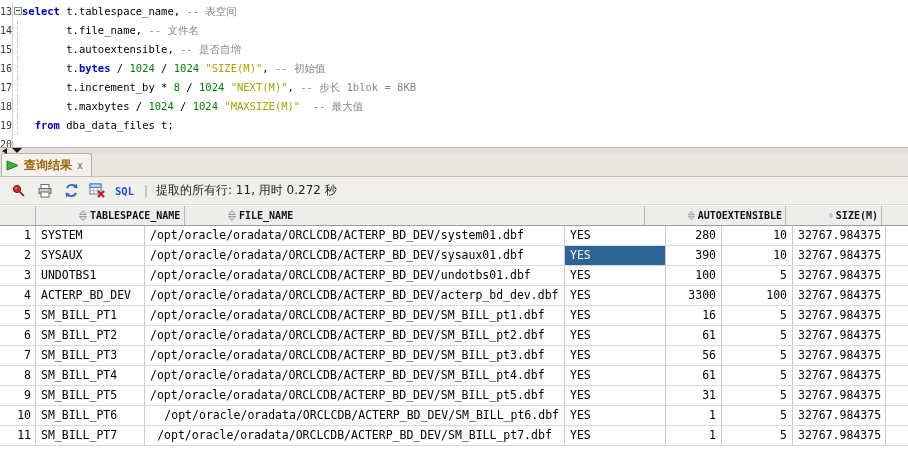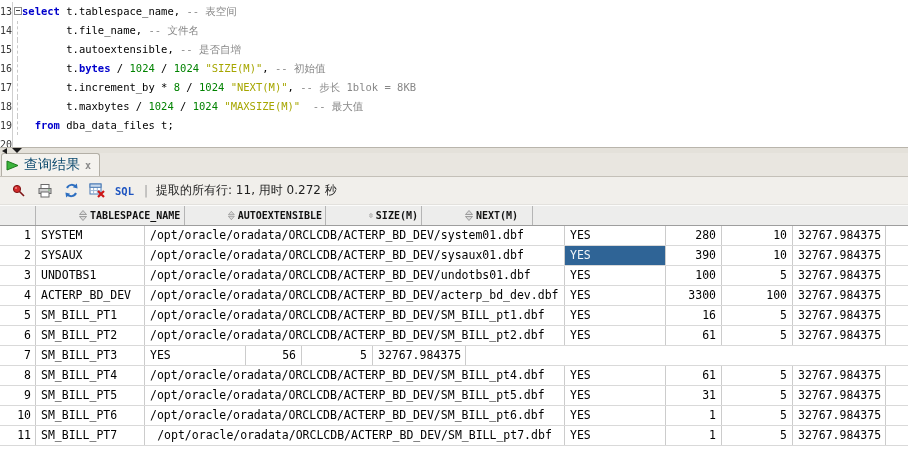--- a/index.html
+++ b/index.html
@@ -29,21 +29,21 @@
   .splitter { height:6px; background:#e4e1da; border-top:1px solid #b9b5ac; position:relative; }
   .spl-tri { position:absolute; top:0; width:0; height:0; }
   .spl-left { left:2px; border-top:3px solid transparent; border-bottom:3px solid transparent; border-right:5px solid #1a1a1a; }
   .spl-down { left:12px; border-left:5px solid transparent; border-right:5px solid transparent; border-top:5px solid #1a1a1a; }
 
   
   .tabbar { height:24px; background:#e9e6e0; border-bottom:1px solid #c4c0b8; display:flex; align-items:flex-end; }
   .tab { height:23px; background:#f4f2ee; border:1px solid #b3afa6; border-bottom:none;
          border-radius:3px 3px 0 0; display:flex; align-items:center; gap:5px; padding:0 8px 0 4px;
          margin-left:1px; }
-  .tab-label { font-size:14px; color:#0c4a6e; }
+  .tab-label { font-size:12px; color:#a16207;font-weight:bold; }
   .tab-close { color:#8a8a8a; font-size:10px; font-weight:bold; font-family:"DejaVu Sans Mono",monospace; cursor:default; }
 
   
   .toolbar { height:28px; background:#f1efeb; display:flex; align-items:center; padding-left:9px; gap:6px;
              border-bottom:1px solid #e3e1dd; }
   .tbtn { width:20px; height:20px; display:flex; align-items:center; justify-content:center; }
   .sql-label { color:#1d54c0; font-weight:bold; font-size:10.5px;
                font-family:"DejaVu Sans Mono","Liberation Mono",monospace; margin:0 2px; }
   .tb-sep { color:#9a9a9a; font-size:12px; margin:0 2px; }
   .status { font-size:12px; color:#1f1f1f; }
@@ -135,20 +135,27 @@
   <div class="grid">
     <div class="grid-header">
         <div class="hcell" style="width: 36px;"></div>
         <div class="hcell" style="width: 109px;">
           <svg width="8" height="11" viewBox="0 0 8 11">
             <polygon points="4,0.5 0.5,4.5 7.5,4.5" fill="#d9d9d9" stroke="#8b8b8b" stroke-width="0.8"></polygon>
             <polygon points="0.5,6.5 7.5,6.5 4,10.5" fill="#d9d9d9" stroke="#8b8b8b" stroke-width="0.8"></polygon>
           </svg>
           <span>TABLESPACE_NAME</span>
         </div>
+        <div class="hcell" style="width: 420px;">
+          <svg width="8" height="11" viewBox="0 0 8 11">
+            <polygon points="4,0.5 0.5,4.5 7.5,4.5" fill="#d9d9d9" stroke="#8b8b8b" stroke-width="0.8"></polygon>
+            <polygon points="0.5,6.5 7.5,6.5 4,10.5" fill="#d9d9d9" stroke="#8b8b8b" stroke-width="0.8"></polygon>
+          </svg>
+          <span>FILE_NAME</span>
+        </div>
         <div class="hcell" style="width: 101px;">
           <svg width="8" height="11" viewBox="0 0 8 11">
             <polygon points="4,0.5 0.5,4.5 7.5,4.5" fill="#d9d9d9" stroke="#8b8b8b" stroke-width="0.8"></polygon>
             <polygon points="0.5,6.5 7.5,6.5 4,10.5" fill="#d9d9d9" stroke="#8b8b8b" stroke-width="0.8"></polygon>
           </svg>
           <span>AUTOEXTENSIBLE</span>
         </div>
         <div class="hcell" style="width: 56px;">
           <svg width="8" height="11" viewBox="0 0 8 11">
             <polygon points="4,0.5 0.5,4.5 7.5,4.5" fill="#d9d9d9" stroke="#8b8b8b" stroke-width="0.8"></polygon>
@@ -222,20 +229,21 @@
           <div class="cell" style="width: 420px;">/opt/oracle/oradata/ORCLCDB/ACTERP_BD_DEV/SM_BILL_pt2.dbf</div>
           <div class="cell" style="width: 101px;">YES</div>
           <div class="cell al-right" style="width: 56px;">61</div>
           <div class="cell al-right" style="width: 71px;">5</div>
           <div class="cell al-right" style="width: 93px;">32767.984375</div>
           <div class="row-filler"></div>
         </div>
         <div class="grid-row">
           <div class="cell rownum" style="width: 36px;">7</div>
           <div class="cell" style="width: 109px;">SM_BILL_PT3</div>
+          <div class="cell" style="width: 420px;">/opt/oracle/oradata/ORCLCDB/ACTERP_BD_DEV/SM_BILL_pt3.dbf</div>
           <div class="cell" style="width: 101px;">YES</div>
           <div class="cell al-right" style="width: 56px;">56</div>
           <div class="cell al-right" style="width: 71px;">5</div>
           <div class="cell al-right" style="width: 93px;">32767.984375</div>
           <div class="row-filler"></div>
         </div>
         <div class="grid-row">
           <div class="cell rownum" style="width: 36px;">8</div>
           <div class="cell" style="width: 109px;">SM_BILL_PT4</div>
           <div class="cell" style="width: 420px;">/opt/oracle/oradata/ORCLCDB/ACTERP_BD_DEV/SM_BILL_pt4.dbf</div>
@@ -251,21 +259,21 @@
           <div class="cell" style="width: 420px;">/opt/oracle/oradata/ORCLCDB/ACTERP_BD_DEV/SM_BILL_pt5.dbf</div>
           <div class="cell" style="width: 101px;">YES</div>
           <div class="cell al-right" style="width: 56px;">31</div>
           <div class="cell al-right" style="width: 71px;">5</div>
           <div class="cell al-right" style="width: 93px;">32767.984375</div>
           <div class="row-filler"></div>
         </div>
         <div class="grid-row">
           <div class="cell rownum" style="width: 36px;">10</div>
           <div class="cell" style="width: 109px;">SM_BILL_PT6</div>
-          <div class="cell" style="width: 420px;">/opt/oracle/oradata/ORCLCDB/ACTERP_BD_DEV/SM_BILL_pt6.dbf</div>
+          <div class="cell" style="width: 420px; text-align: right;">/opt/oracle/oradata/ORCLCDB/ACTERP_BD_DEV/SM_BILL_pt6.dbf</div>
           <div class="cell" style="width: 101px;">YES</div>
           <div class="cell al-right" style="width: 56px;">1</div>
           <div class="cell al-right" style="width: 71px;">5</div>
           <div class="cell al-right" style="width: 93px;">32767.984375</div>
           <div class="row-filler"></div>
         </div>
         <div class="grid-row">
           <div class="cell rownum" style="width: 36px;">11</div>
           <div class="cell" style="width: 109px;">SM_BILL_PT7</div>
           <div class="cell" style="width: 420px; text-align: center;">/opt/oracle/oradata/ORCLCDB/ACTERP_BD_DEV/SM_BILL_pt7.dbf</div>

